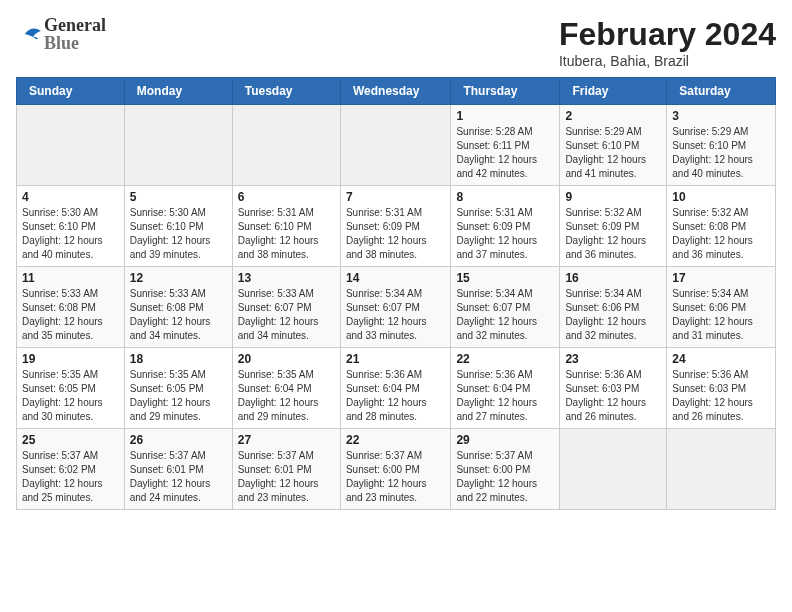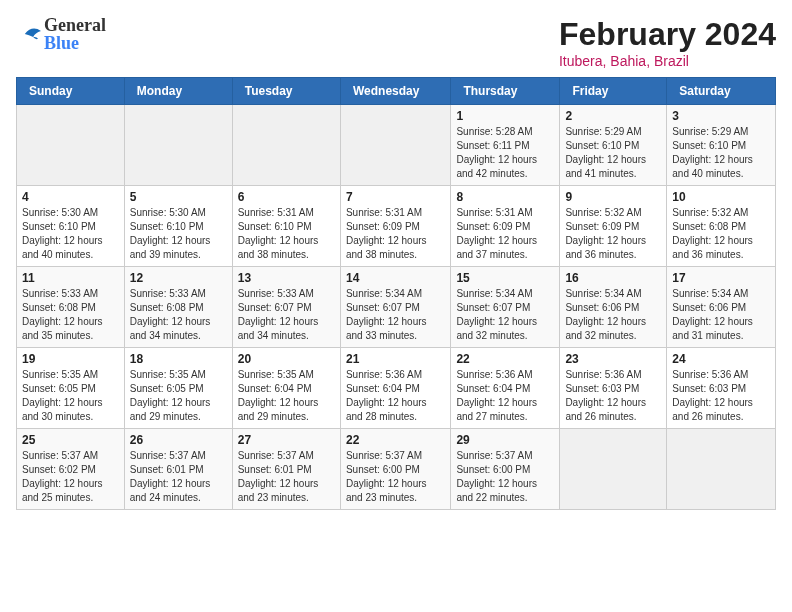--- a/index.html
+++ b/index.html
@@ -22,37 +22,37 @@
       font-family: Liberation Serif, serif;
     }
     .logo-text {
       display: flex;
       flex-direction: column;
       font-size: 18px;
       font-weight: bold;
       line-height: 1;
     }
     .logo-general { color: #333; }
-    .logo-blue { color: #3b82f6; }
+    .logo-blue { color: #737373; }
     .logo-bird {
       width: 24px;
       height: 24px;
       margin-left: 4px;
     }
     .title-block {
       text-align: left;
     }
     .month-year {
       font-size: 32px;
       font-weight: bold;
       color: #222;
     }
     .location {
       font-size: 14px;
-      color: #be185d;
+      color: #404040;
     }
     .calendar {
       width: 100%;
       border-collapse: collapse;
       font-size: 10.5px;
     }
     .calendar thead tr th {
       background: #2e6db4;
       color: #fff;
       padding: 6px 12px;

